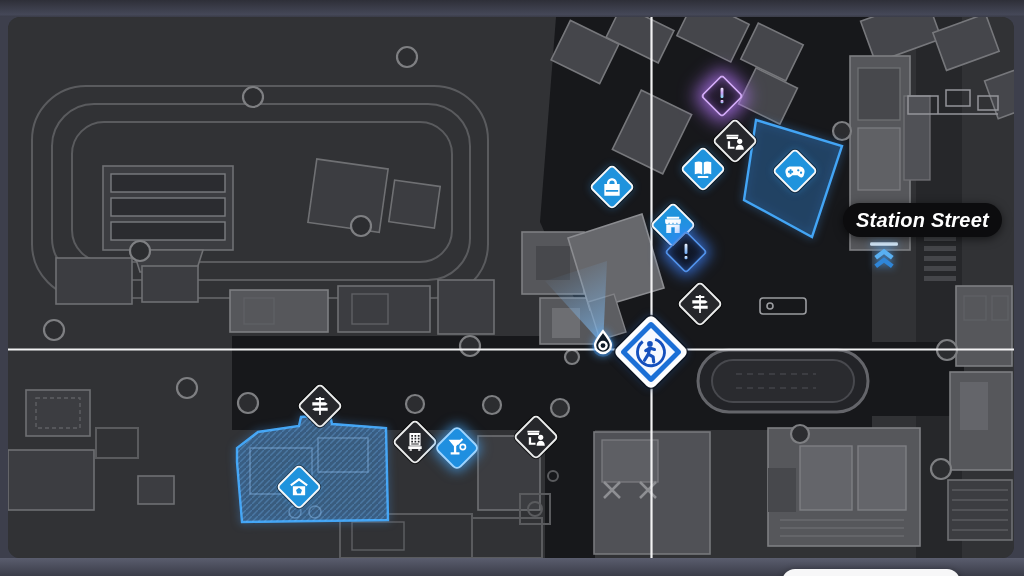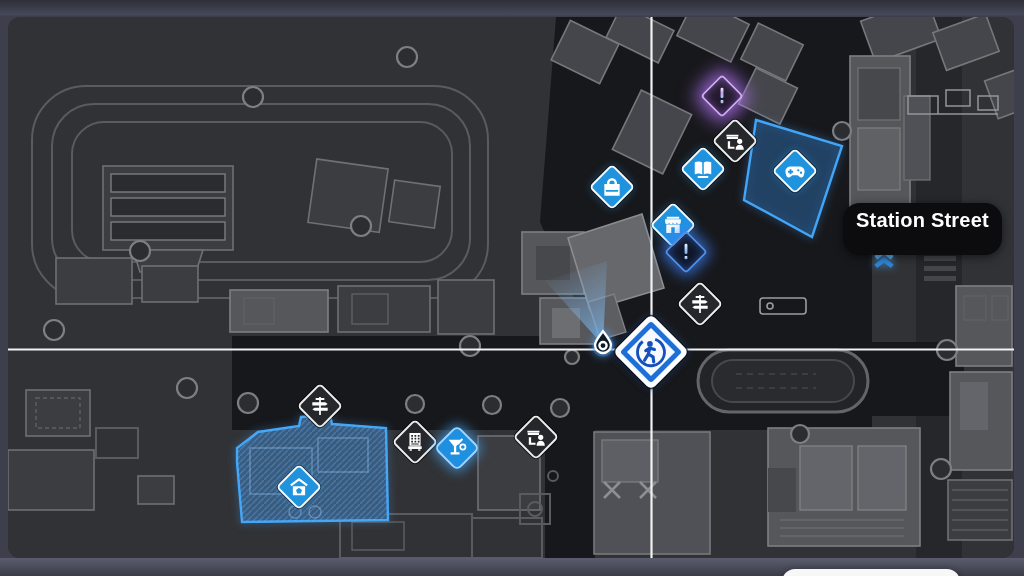--- a/index.html
+++ b/index.html
@@ -49,24 +49,24 @@
     box-shadow:0 0 14px 4px rgba(60,130,255,.7),inset 0 0 8px rgba(60,130,255,.5);}
   .v-hub .dia{width:54px;height:54px;background:#f6f9ff;border:3px solid #fff;border-radius:6px;
     box-shadow:0 0 0 1.5px rgba(10,15,25,.7),0 0 10px rgba(60,130,230,.4),0 2px 6px rgba(0,0,0,.5);}
   .v-hub .dia::after{content:"";position:absolute;inset:2px;border:5px solid #1b6fd6;
     border-radius:3px;background:#f6f9ff;}
   .v-hub .glyph{width:36px;height:36px;color:#1550bd;z-index:1;}
   .v-cone .glyph{width:96px;height:96px;}
   .i-pin .glyph{width:34px;height:34px;filter:drop-shadow(0 0 5px rgba(80,170,255,.9));}
   .i-metro .glyph{width:30px;height:28px;filter:drop-shadow(0 0 4px rgba(80,170,255,.8));}
 
-  .street-pill{position:absolute;left:843px;top:203px;height:52px;line-height:34px;
+  .street-pill{position:absolute;left:843px;top:203px;height:34px;line-height:34px;
     padding:0 13px;background:#0c0c0e;border-radius:17px;color:#fff;font-size:20px;
     font-weight:bold;white-space:nowrap;z-index:7;letter-spacing:.2px;
-    box-shadow:0 2px 10px rgba(0,0,0,.55);}
+    box-shadow:0 2px 10px rgba(0,0,0,.55);font-style:italic;}
   .bottom-sheet-btn{position:absolute;left:782px;top:569px;width:178px;height:26px;
     background:#f7f7f8;border-radius:13px;z-index:9;box-shadow:0 0 6px rgba(0,0,0,.3);}
 </style>
 </head>
 <body>
 
 <svg width="0" height="0" style="position:absolute" aria-hidden="true">
   <defs>
     <linearGradient id="gradP" x1="0" y1="0" x2="0" y2="1">
       <stop offset="0" stop-color="#f3eaff"></stop>

